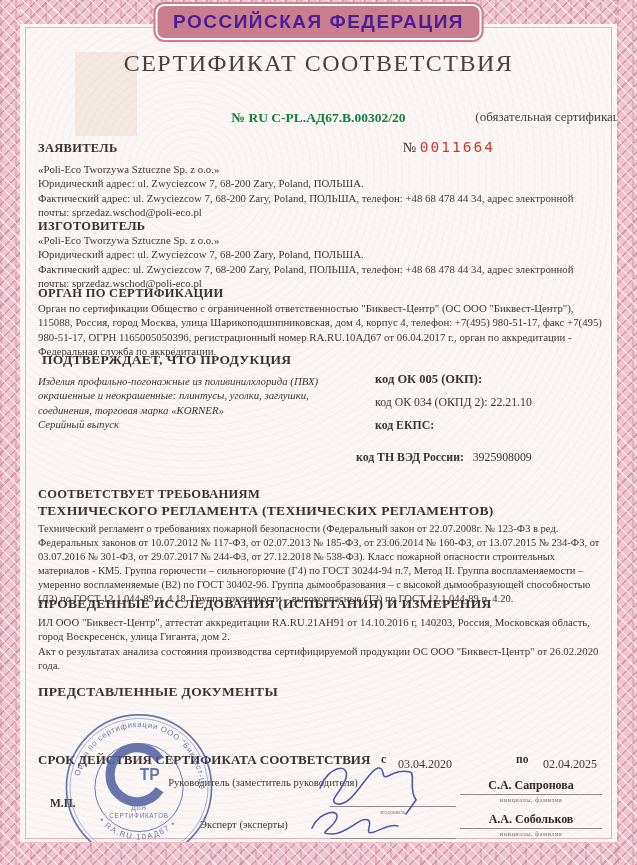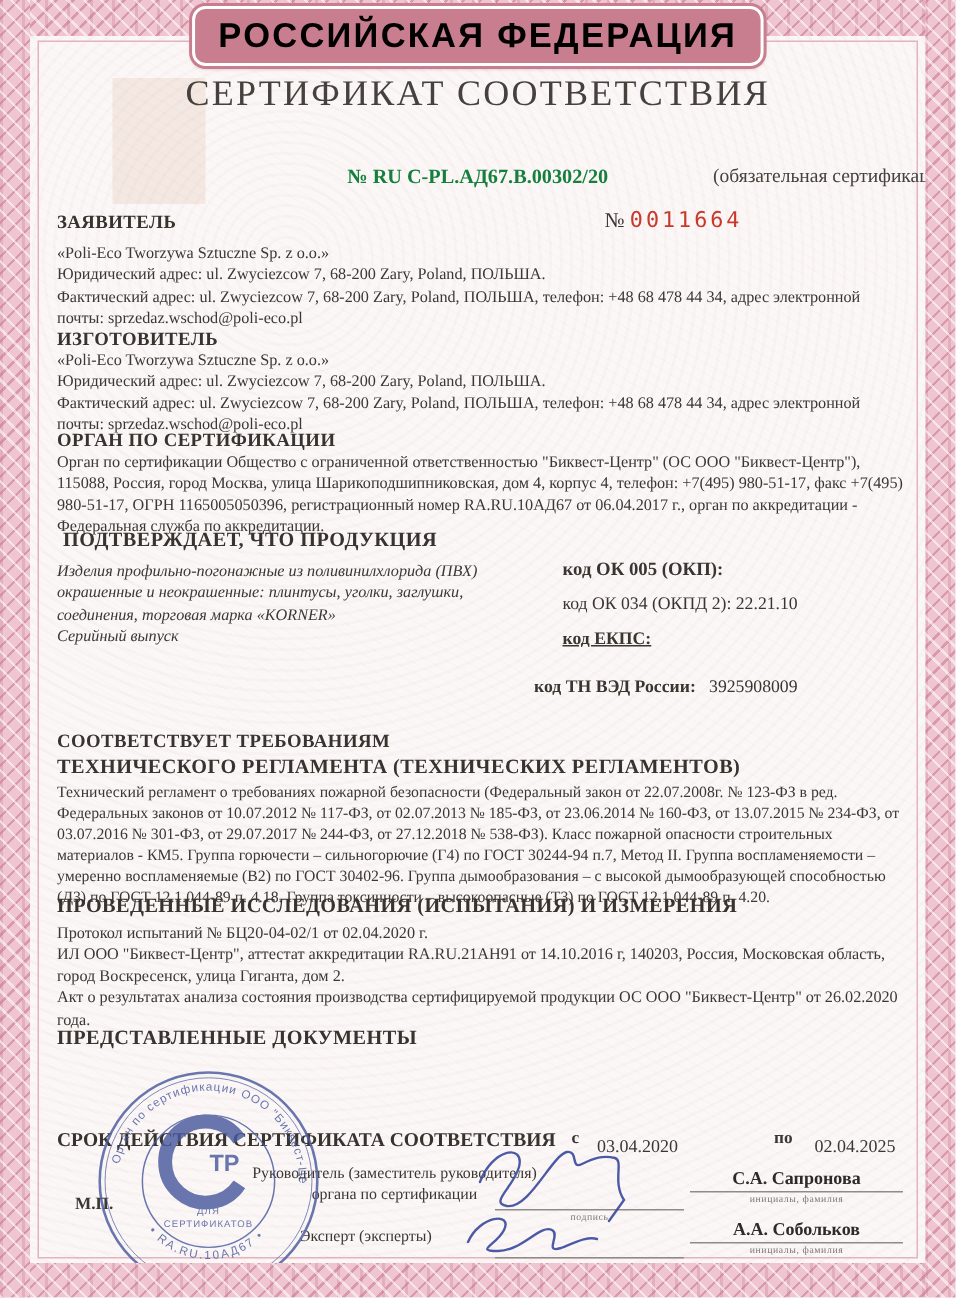--- a/index.html
+++ b/index.html
@@ -17,22 +17,22 @@
       repeating-linear-gradient(-45deg, rgba(198,118,138,.55) 0 1.5px, transparent 1.5px 8px),
       repeating-linear-gradient(90deg, rgba(198,118,138,.28) 0 2px, transparent 2px 15px);}
   .band-top{top:0;left:0;right:0;height:24px;}
   .band-bottom{bottom:0;left:0;right:0;height:23px;}
   .band-left{top:0;bottom:0;left:0;width:20px;}
   .band-right{top:0;bottom:0;right:0;width:20px;}
   .inner-line{position:absolute;top:27px;bottom:26px;left:25px;right:25px;
       border:1px solid #e2b4c0;z-index:1;pointer-events:none;}
   
   .fed-badge{position:absolute;top:4px;left:50%;transform:translateX(-50%);
-    background:#c87e8f;color:#000000;z-index:7;white-space:nowrap;
-    font-family:"Liberation Sans",sans-serif;font-weight:bold;font-size:23px;line-height:1;
+    background:#c87e8f;color:#4c1d95;z-index:7;white-space:nowrap;
+    font-family:"Liberation Sans",sans-serif;font-weight:bold;font-size:19px;line-height:1;
     letter-spacing:1.5px;padding:6px 16px 7px;border:2px solid #fff;border-radius:9px;
     box-shadow:0 0 0 2px #c87e8f,0 1px 3px rgba(130,60,78,.45);}
   .doc-title{position:absolute;top:50px;left:0;width:100%;text-align:center;z-index:2;
     font-size:24px;letter-spacing:1.5px;color:#46413d;}
   .doc-subtitle{position:absolute;top:81px;left:0;width:100%;text-align:right;z-index:2;
     font-size:13px;color:#46413d;margin-top:28px;}
   .cert-no{position:absolute;top:110px;left:0;width:100%;text-align:center;z-index:2;
     font-size:13.5px;font-weight:bold;color:#15803d;}
   .watermark{position:absolute;left:75px;top:52px;width:62px;height:84px;
     background:rgba(205,158,122,.16);z-index:1;}
@@ -94,47 +94,45 @@
 <div class="abs sec-label" style="left:38px;top:286px;">ОРГАН ПО СЕРТИФИКАЦИИ</div>
 <div class="abs body-txt" style="left:38px;top:301px;width:566px;">Орган по сертификации Общество с ограниченной ответственностью "Биквест-Центр" (ОС ООО "Биквест-Центр"), 115088, Россия, город Москва, улица Шарикоподшипниковская, дом 4, корпус 4, телефон: +7(495) 980-51-17, факс +7(495) 980-51-17, ОГРН 1165005050396, регистрационный номер  RA.RU.10АД67 от 06.04.2017 г., орган по аккредитации - Федеральная служба по аккредитации.</div>
 
 <div class="abs sec-label-lg" style="left:42px;top:352px;text-align:right;">ПОДТВЕРЖДАЕТ, ЧТО ПРОДУКЦИЯ</div>
 <div class="abs body-txt" style="left:38px;top:374px;width:325px;font-style:italic;">
   <div>Изделия профильно-погонажные из поливинилхлорида (ПВХ) окрашенные и неокрашенные: плинтусы, уголки, заглушки, соединения, торговая марка «KORNER»</div>
   <div>Серийный выпуск</div>
 </div>
 <div class="abs code-line" style="left:375px;top:373px;font-size:12.5px;">код ОК 005 (ОКП):</div>
 <div class="abs code-line" style="left:375px;top:397px;font-weight:normal;">код ОК 034 (ОКПД 2): 22.21.10</div>
-<div class="abs code-line" style="left:375px;top:420px;text-decoration:underline;">код ЕКПС:</div>
+<div class="abs code-line" style="left:375px;top:420px;">код ЕКПС:</div>
 <div class="abs code-line" style="left:356px;top:452px;">
   <span>код ТН ВЭД России:</span>&nbsp;&nbsp;&nbsp;<span style="font-weight:normal">3925908009</span>
 </div>
 
 <div class="abs sec-label" style="left:38px;top:487px;">СООТВЕТСТВУЕТ ТРЕБОВАНИЯМ</div>
 <div class="abs sec-label-lg" style="left:38px;top:503px;">ТЕХНИЧЕСКОГО РЕГЛАМЕНТА (ТЕХНИЧЕСКИХ РЕГЛАМЕНТОВ)</div>
 <div class="abs body-txt" style="left:38px;top:522px;width:566px;font-size:10.5px;">Технический регламент о требованиях пожарной безопасности (Федеральный закон от 22.07.2008г. № 123-ФЗ в ред. Федеральных законов от 10.07.2012 № 117-ФЗ, от 02.07.2013 № 185-ФЗ, от 23.06.2014 № 160-ФЗ, от 13.07.2015 № 234-ФЗ, от 03.07.2016 № 301-ФЗ, от 29.07.2017 № 244-ФЗ, от 27.12.2018 № 538-ФЗ). Класс пожарной опасности строительных материалов - КМ5. Группа горючести – сильногорючие (Г4) по ГОСТ 30244-94 п.7, Метод II. Группа воспламеняемости – умеренно воспламеняемые (В2) по ГОСТ 30402-96. Группа дымообразования – с высокой дымообразующей способностью (Д3) по ГОСТ 12.1.044-89 п. 4.18. Группа токсичности – высокоопасные (Т3) по ГОСТ 12.1.044-89 п. 4.20.</div>
 
 <div class="abs sec-label-lg" style="left:38px;top:596px;">ПРОВЕДЕННЫЕ ИССЛЕДОВАНИЯ (ИСПЫТАНИЯ) И ИЗМЕРЕНИЯ</div>
 <div class="abs body-txt" style="left:38px;top:615px;width:566px;">
-  <div>Протокол испытаний № БЦ20-04-02/1 от 02.04.2020 г.</div>
   <div>ИЛ ООО "Биквест-Центр", аттестат аккредитации RA.RU.21АН91 от 14.10.2016 г, 140203, Россия, Московская область, город Воскресенск, улица Гиганта, дом 2.</div>
   <div>Акт о результатах анализа состояния производства сертифицируемой продукции ОС ООО "Биквест-Центр" от 26.02.2020 года.</div>
 </div>
 
 <div class="abs sec-label-lg" style="left:38px;top:684px;">ПРЕДСТАВЛЕННЫЕ ДОКУМЕНТЫ</div>
 
 <div class="abs validity-label" style="left:38px;top:752px;">СРОК ДЕЙСТВИЯ СЕРТИФИКАТА СООТВЕТСТВИЯ</div>
 <div class="abs validity-word" style="left:381px;top:753px;">с</div>
 <div class="abs validity-date" style="left:398px;top:757px;">03.04.2020</div>
 <div class="abs validity-word" style="left:516px;top:753px;">по</div>
 <div class="abs validity-date" style="left:543px;top:757px;">02.04.2025</div>
 
 <div class="abs role-txt" style="left:168px;top:776px;width:190px;">
   <div>Руководитель (заместитель руководителя)</div>
-  <div>органа по сертификации</div>
 </div>
 <div class="abs mp" style="left:50px;top:797px;">М.П.</div>
 <div class="abs role-txt" style="left:200px;top:818px;width:130px;text-align:left;">Эксперт (эксперты)</div>
 
 <div class="abs sig-line" style="left:330px;top:806px;width:126px;"></div>
 <div class="abs sig-caption" style="left:330px;top:808px;width:126px;">подпись</div>
 <div class="abs sig-name" style="left:460px;top:778px;width:142px;">С.А. Сапронова</div>
 <div class="abs sig-line" style="left:460px;top:794px;width:142px;"></div>
 <div class="abs sig-caption" style="left:460px;top:796px;width:142px;">инициалы, фамилия</div>
 

